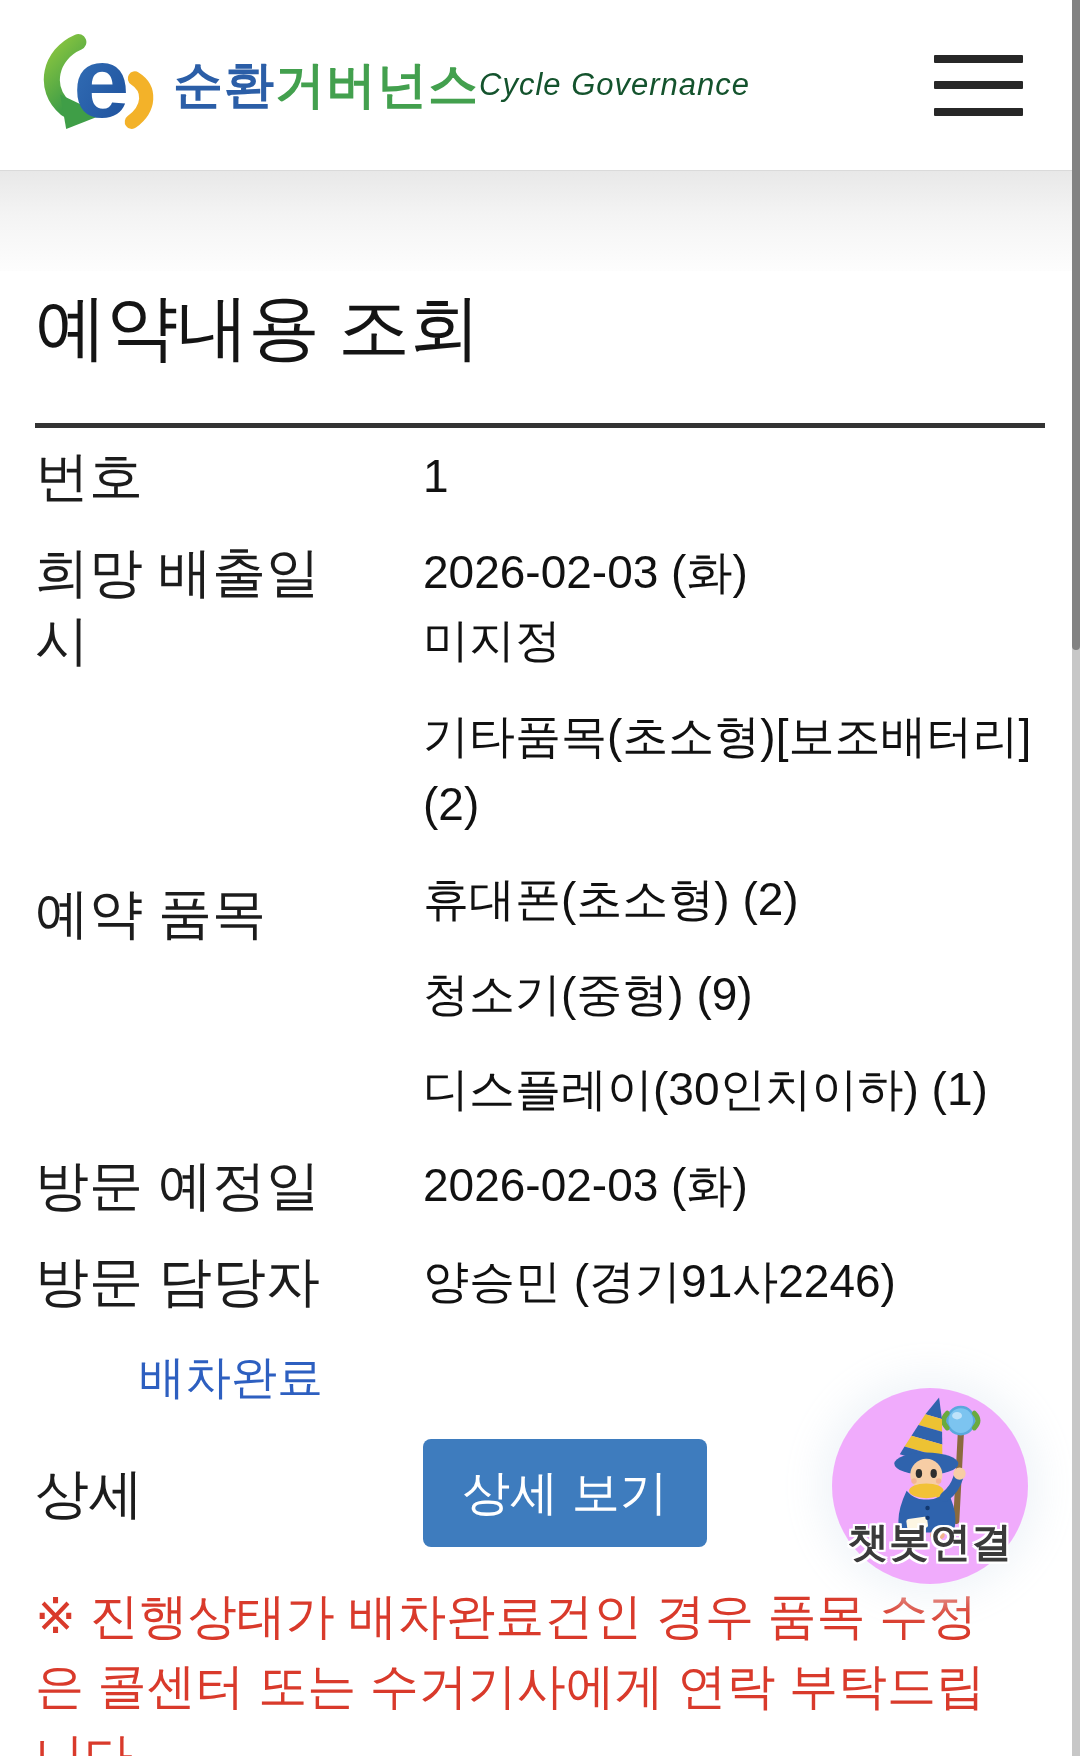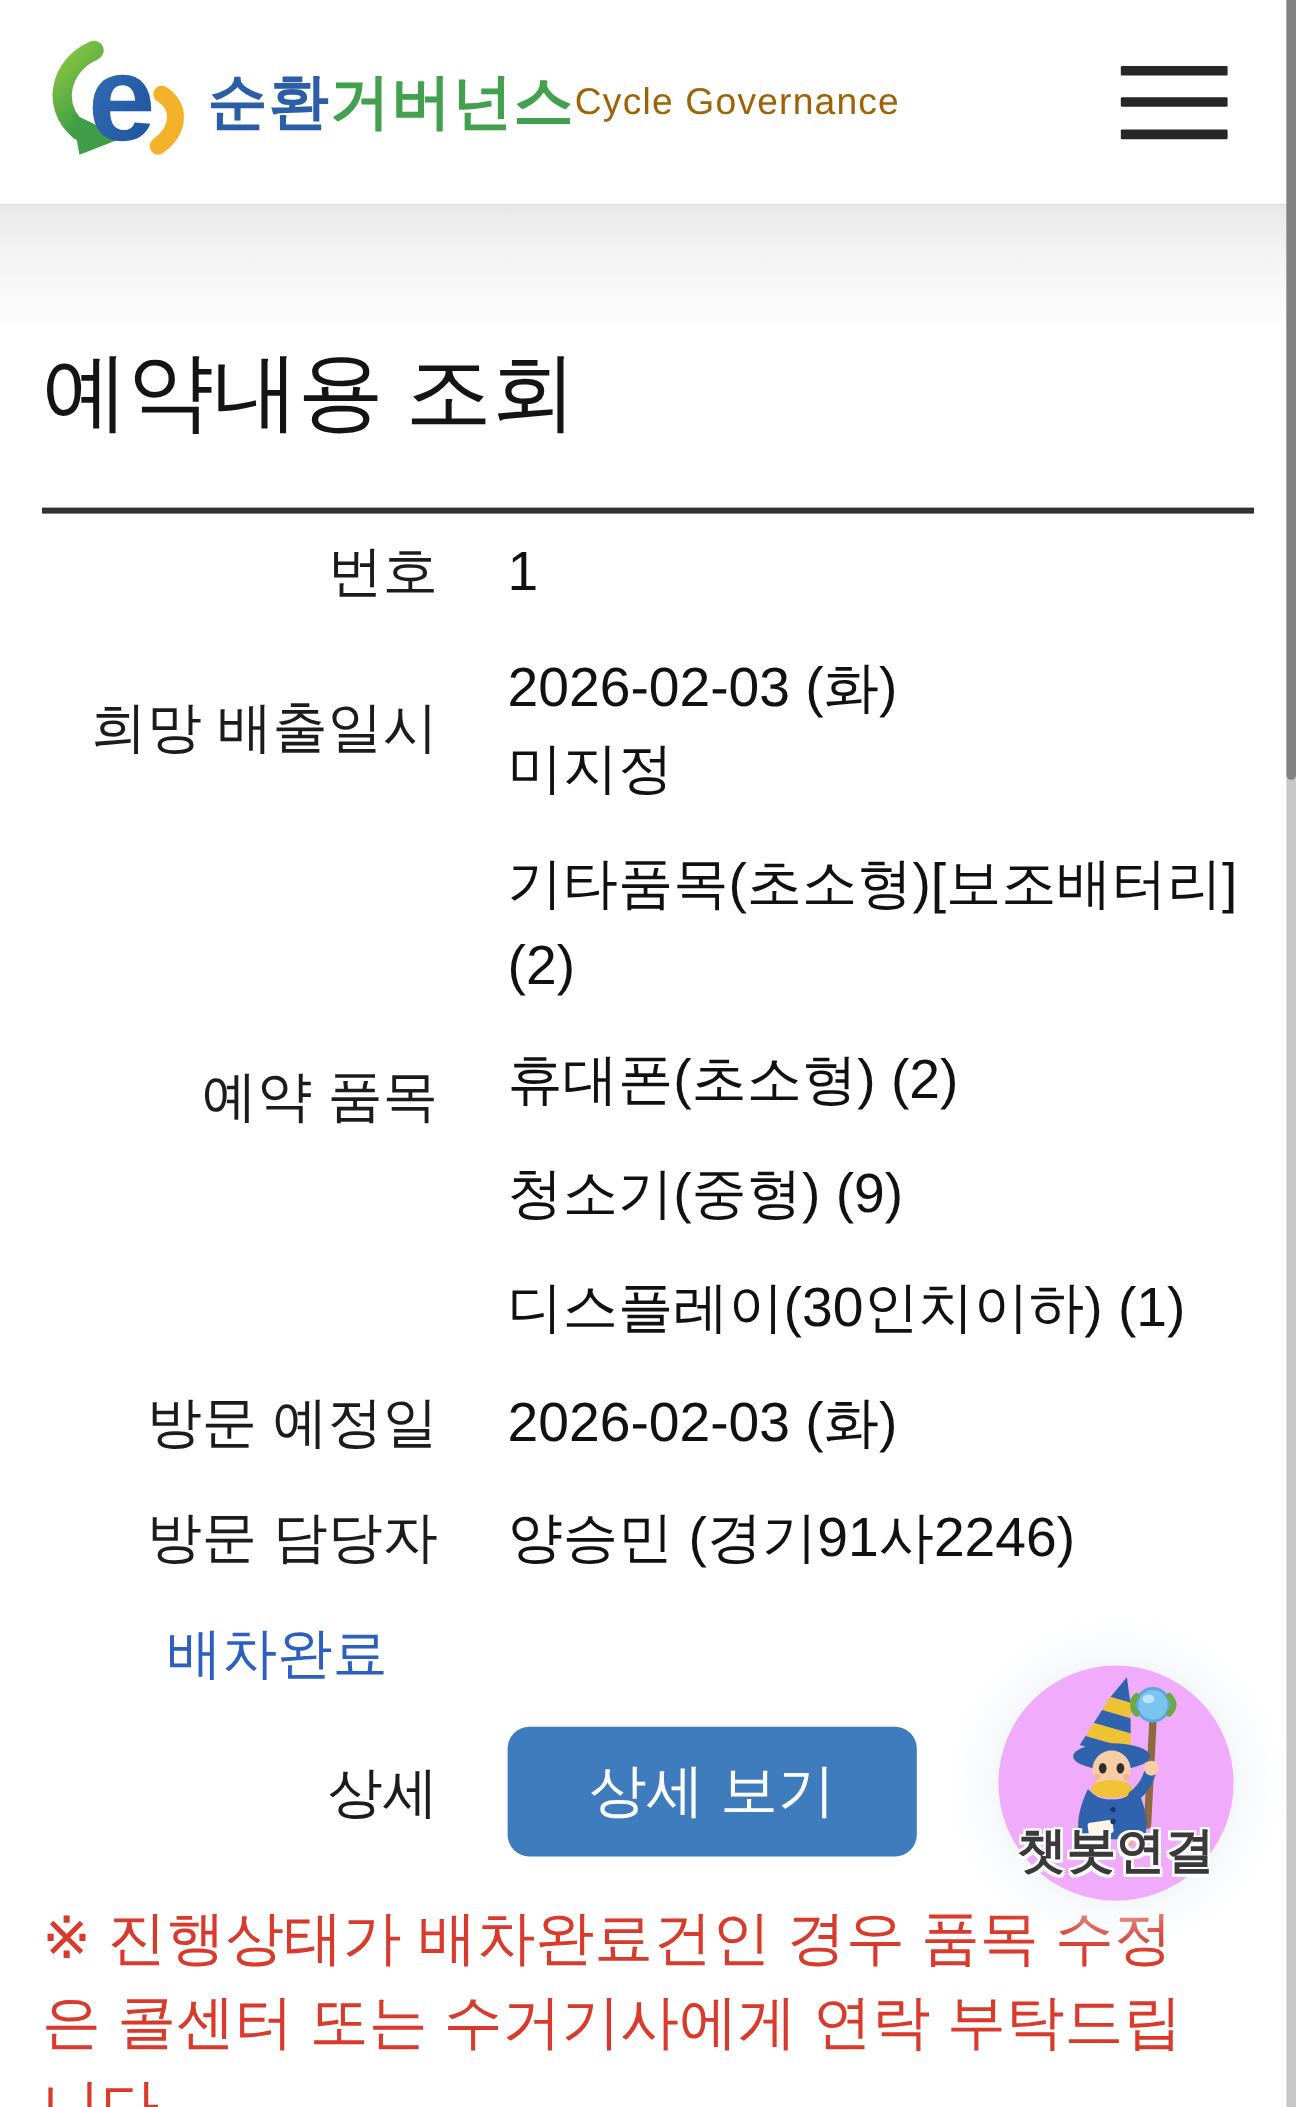--- a/index.html
+++ b/index.html
@@ -14,45 +14,45 @@
     position:relative; height:170px; background:#ffffff;
     display:flex; align-items:center; justify-content:space-between;
     padding:0 57px 0 35px; box-sizing:border-box;
   }
   .logo { display:flex; align-items:center; gap:10px; cursor:pointer; }
   .logo-icon { width:128px; height:106px; flex:0 0 auto; }
   .logo-text { display:flex; line-height:1; }
   .logo-kr { font-size:50px; font-weight:bold; letter-spacing:1px; }
   .logo-kr .kr-a { color:#2b5ea7; }
   .logo-kr .kr-b { color:#43a04e; }
-  .logo-sub { margin-top:9px; font-size:31px; color:#a16207; letter-spacing:1px; }
+  .logo-sub { margin-top:9px; font-size:31px; color:#14532d; letter-spacing:1px;font-style:italic; }
   .hamburger {
     width:89px; height:61px; display:flex; flex-direction:column;
     justify-content:space-between; cursor:pointer; background:none; border:none; padding:0;
   }
   .hamburger span { display:block; height:8px; background:#272727; border-radius:1px; }
 
   
   .band { height:100px; background:linear-gradient(#e8e8e8 0%, #f4f4f4 45%, #fdfdfd 100%); border-top:1px solid #dadada; }
 
   
   .content { padding:0 35px; }
   .page-title { margin:16px 0 0 0; font-size:72px; font-weight:500; color:#141414; line-height:80px; letter-spacing:-1px; }
   .divider { height:5px; background:#333333; border:none; margin:56px 0 0 0; }
 
   .info-table { margin-top:0; }
   .row { display:flex; align-items:center; padding:14px 0; }
-  .row-label { width:330px; flex:0 0 auto; text-align:right; font-size:46px; line-height:68px; color:#1c1c1c; }
+  .row-label { width:330px; flex:0 0 auto; text-align:left; font-size:54px; line-height:68px; color:#1c1c1c; }
   .row-value { margin-left:58px; max-width:657px; font-size:46px; line-height:68px; color:#111111; }
   .value-line { white-space:nowrap; }
   .item { margin-bottom:27px; }
   .item:last-child { margin-bottom:0; }
   .status-link { color:#2d5fc0; cursor:pointer; text-decoration:none;margin-left:46px; }
   .detail-btn {
-    display:block; width:341px; height:108px; border:none; border-radius:18px;
+    display:block; width:284px; height:108px; border:none; border-radius:8px;
     background:#3e7cbe; color:#ffffff; font-size:48px; font-weight:500;
     font-family:inherit; cursor:pointer; line-height:108px; text-align:center; padding:0;
   }
 
   
   .notice { margin-top:20px; color:#d93a2b; font-size:49px; line-height:70px; }
   .notice div { white-space:nowrap; }
 
   
   .chatbot {

